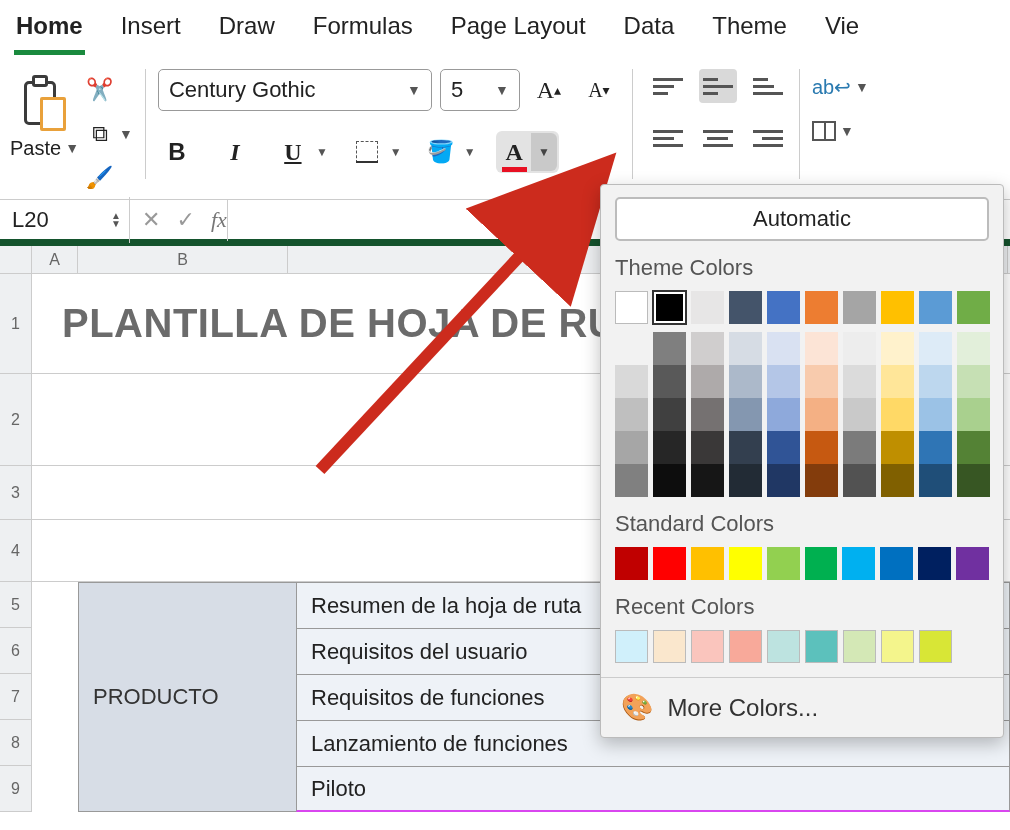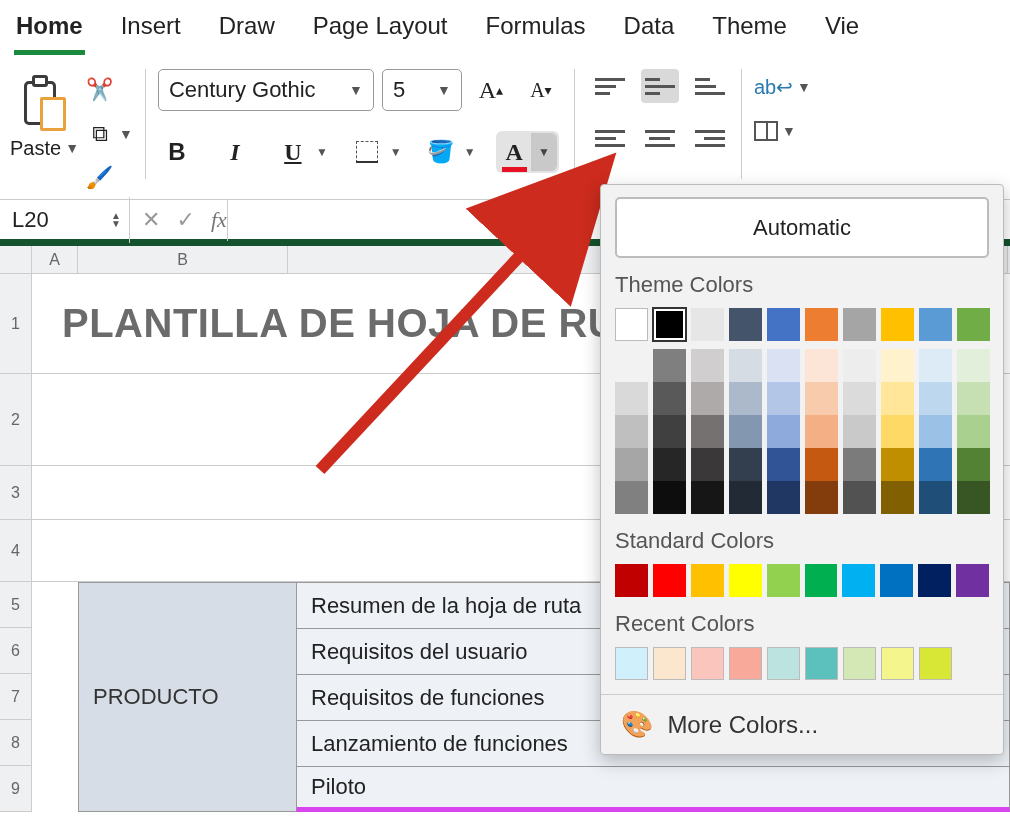--- a/index.html
+++ b/index.html
@@ -27,21 +27,21 @@
   .chev { font-size:14px; color:#555; }
 
   .side-icons { display:flex; flex-direction:column; gap:14px; margin-left:6px; margin-top:6px; }
   .side-row { display:flex; align-items:center; gap:4px; }
   .icon-box { width:30px; height:30px; display:flex; align-items:center; justify-content:center; font-size:22px; }
 
   
   .font-row { display:flex; gap:8px; align-items:center; }
   .combo { display:flex; align-items:center; justify-content:space-between; border:1px solid #999; border-radius:5px; background:#fff; height:42px; padding:0 10px; font-size:22px; }
   .combo .arr { font-size:14px; color:#555; margin-left:8px; }
-  .font-name { width:216px; }
+  .font-name { width:274px; }
   .font-size { width:80px; }
   .sizebtn { width:42px; height:42px; display:flex; align-items:center; justify-content:center; font-size:24px; font-family:"Times New Roman",serif; cursor:pointer; }
   .sizebtn sup { font-size:14px; vertical-align:top; }
   .font-row2 { display:flex; gap:20px; align-items:center; margin-top:14px; font-size:24px; }
   .fc-btn { width:38px; height:38px; display:flex; align-items:center; justify-content:center; cursor:pointer; border-radius:4px; font-family:"Times New Roman",serif; font-weight:600; position:relative; }
   .fc-btn.bold { font-weight:800; font-family:Arial; }
   .fc-btn.italic { font-style:italic; }
   .fc-btn.underline span { text-decoration:underline; }
   .dd-arr { font-size:12px; margin-left:4px; color:#555; }
   .border-ic { width:22px;height:22px;border:1.5px dashed #555; position:relative;}
@@ -90,26 +90,26 @@
   .big-title{font-family:"Century Gothic","Segoe UI",Arial;font-weight:800;font-size:40px;color:#6b6b6b;letter-spacing:.5px;}
   .row2{height:92px;display:flex;align-items:center;justify-content:flex-end;padding-right:12px;border-bottom:1px solid #ccc;}
   .subt{font-family:"Century Gothic",Arial;font-size:26px;color:#2b2b2b;padding-left:220px;}
   .row3{height:54px;border-bottom:1px solid #ccc;}
   .row4{height:62px;border-bottom:1px solid #ccc;}
 
   .tablewrap{display:flex;}
   .tcat{width:218px;background:#d7dde6;border:1px solid #999;border-right:none;display:flex;align-items:center;justify-content:flex-start;padding-left:14px;font-family:"Century Gothic",Arial;font-size:22px;color:#333;}
   .tlist{flex:1;display:flex;flex-direction:column;}
   .trow{height:46px;border:1px solid #999;border-bottom:none;display:flex;align-items:center;padding:0 14px;font-family:"Century Gothic",Arial;font-size:22px;background:#eef2f7;}
-  .trow:last-child{border-bottom:5px solid #d946ef;}
+  .trow:last-child{border-bottom:2px solid #d946ef;}
   .space{width:46px;}
 
   
   .popup{position:absolute;right:6px;top:184px;width:404px;background:#f2f2f2;border:1px solid #bbb;border-radius:4px;box-shadow:0 6px 18px rgba(0,0,0,.25);padding:12px 14px 0 14px;z-index:100;}
-  .auto-btn{width:100%;height:61px;background:#fff;border:2px solid #bcbcbc;border-radius:5px;font-size:22px;display:flex;align-items:center;justify-content:center;cursor:pointer;}
+  .auto-btn{width:100%;height:44px;background:#fff;border:2px solid #bcbcbc;border-radius:5px;font-size:22px;display:flex;align-items:center;justify-content:center;cursor:pointer;}
   .pop-label{font-size:22px;color:#555;margin:14px 0 10px 0;}
   .swatch-grid{display:grid;gap:5px;}
   .tg{grid-template-columns:repeat(10,33px);}
   .swatch{width:33px;height:33px;cursor:pointer;}
   .swatch.sel{outline:2px solid #333;outline-offset:-1px;border:3px solid #fff;}
   .swatch.light{border:1px solid #bbb;}
   .std-row{display:flex;gap:5px;margin-bottom:10px;}
   .recent-row{display:flex;gap:5px;}
   .more-row{border-top:1px solid #ccc;margin:14px -14px 0 -14px;padding:14px 20px;display:flex;align-items:center;gap:14px;font-size:24px;color:#333;cursor:pointer;}
   .palette-ic{font-size:26px;}
@@ -117,22 +117,22 @@
   
   .arrow{position:absolute;left:300px;top:150px;width:340px;height:340px;pointer-events:none;z-index:50;}
 </style>
 </head>
 <body>
 
 <div class="tabs">
   <div class="tab active">Home</div>
   <div class="tab">Insert</div>
   <div class="tab">Draw</div>
+  <div class="tab">Formulas</div>
   <div class="tab">Page Layout</div>
-  <div class="tab">Formulas</div>
   <div class="tab">Data</div>
   <div class="tab">Theme</div>
   <div class="tab">Vie</div>
 </div>
 
 <div class="ribbon">
 
   <div style="display:flex;">
     <div class="group paste-group">
       <div class="paste-big">

